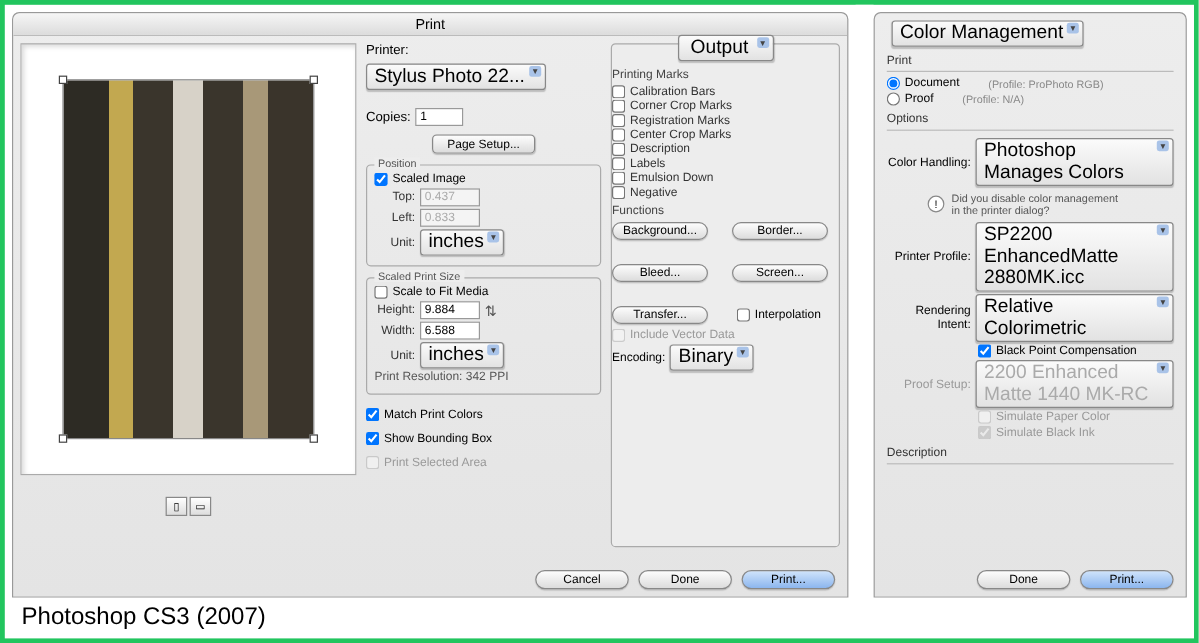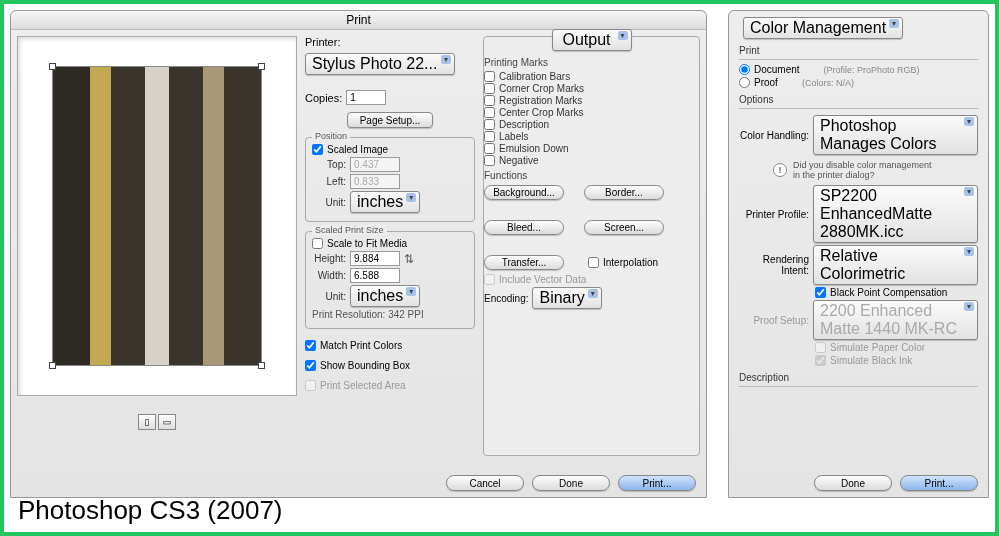--- a/index.html
+++ b/index.html
@@ -11,21 +11,21 @@
   .dialog { position: relative; background: linear-gradient(#ededed,#e4e4e4); border: 1px solid #999; border-radius: 6px 6px 0 0; margin: 6px 6px 0 6px; height: 488px; overflow: hidden; }
   .titlebar { text-align: center; font-size: 12px; padding: 2px 0; background: linear-gradient(#f6f6f6,#dcdcdc); border-bottom: 1px solid #bbb; border-radius: 6px 6px 0 0; }
   .content { display: flex; padding: 6px; gap: 8px; height: calc(100% - 54px); }
   .preview-col { width: 280px; }
   .preview-box { background: #fff; border: 1px solid #aaa; box-shadow: 2px 2px 4px rgba(0,0,0,.15) inset; height: 360px; padding: 16px; display:flex; align-items:center; justify-content:center; }
   .preview-img { width: 210px; height: 300px; position: relative; background: linear-gradient(90deg,#2d2b24 0 18%,#c2a850 18% 28%,#3a352c 28% 44%,#d7d2c8 44% 56%,#3a352c 56% 72%,#a89878 72% 82%,#3a342b 82% 100%); border: 1px solid #888; }
   .handle { position:absolute; width:7px; height:7px; background:#fff; border:1px solid #444; }
   .h-tl{top:-4px;left:-4px}.h-tr{top:-4px;right:-4px}.h-bl{bottom:-4px;left:-4px}.h-br{bottom:-4px;right:-4px}
   .preview-icons { text-align:center; margin-top:18px; }
   .mini-btn { display:inline-block; width:18px; height:16px; border:1px solid #888; background:linear-gradient(#fff,#ddd); margin:0 1px; font-size:9px; line-height:14px; }
-  .mid-col { width: 170px; display:flex; flex-direction:column; gap:5px; }
+  .mid-col { width: 196px; display:flex; flex-direction:column; gap:5px; }
   .right-col { flex:1; border:1px solid #aaa; border-radius:4px; padding:6px 0; background:#ededed; position:relative; }
   .label { font-size: 11px; }
   .select { background: linear-gradient(#fbfbfb,#e2e2e2); border:1px solid #888; border-radius:3px; padding:1px 16px 1px 6px; font-size:16px; position:relative; display:inline-block; min-width:100px; box-shadow:0 1px 1px rgba(0,0,0,.2); }
   .select::after { content:"▾"; position:absolute; right:3px; top:1px; font-size:8px; color:#444; background:#a9c3e8; border-radius:2px; width:10px; text-align:center; }
   .btn { background:linear-gradient(#fdfdfd,#dcdcdc); border:1px solid #888; border-radius:10px; padding:1.5px 12px; font-size:10px; box-shadow:0 1px 1px rgba(0,0,0,.2); display:inline-block; text-align:center; }
   .btn-primary { background:linear-gradient(#cfe3fb,#8cb6ee); }
   .input { background:#fff; border:1px solid #999; padding:1px 3px; font-size:10px; width:50px; }
   .input.dis { color:#aaa; background:#f4f4f4; }
   .fieldset { border:1px solid #aaa; border-radius:4px; padding:4px 6px 6px; margin-top:4px; position:relative; }
   .fieldset .legend { position:absolute; top:-7px; left:6px; background:#ededed; padding:0 3px; font-size:9px; color:#555; }
@@ -41,21 +41,21 @@
   .footer { position:absolute; bottom:6px; right:10px; display:flex; gap:8px; }
   .footer .btn { width:78px; }
   .right-dialog { margin:6px 6px 0 0; height:488px; }
   .r-content { padding:8px 10px; font-size:10px; height:calc(100% - 36px); position:relative; }
   .sect-label { color:#333; margin:6px 0 3px; }
   .radio { width:11px; height:11px; vertical-align:middle; }
   .profile-note { color:#888; font-size:9px; margin-left:20px; }
   .wide-select { width:165px; }
   .warn-row { display:flex; align-items:center; gap:6px; margin:5px 0 5px 34px; }
   .warn-icon { width:14px; height:14px; border:1px solid #888; border-radius:50%; text-align:center; font-size:9px; line-height:12px; background:#fff; }
-  .caption { position:absolute; left:14px; bottom:6px; font-size:26px; font-weight:300; font-family: Helvetica, Arial, sans-serif; }
+  .caption { position:absolute; left:14px; bottom:6px; font-size:20px; font-weight:300; font-family: Helvetica, Arial, sans-serif; }
   .link-icon { font-size:12px; color:#555; }
   .r-footer { position:absolute; bottom:6px; right:10px; display:flex; gap:8px; }
   .r-footer .btn { width:78px; }
 </style>
 </head>
 <body>
 
 <div class="outer">
 <div class="panels">
 
@@ -218,21 +218,21 @@
     <div class="sect-label">Print</div>
     <hr style="border:none;border-top:1px solid #bbb;margin:2px 0 4px;">
     <div class="row">
               <input type="radio" class="radio" checked="" style="">
               <span>Document</span>
               <span class="profile-note">(Profile: ProPhoto RGB)</span>
             </div>
     <div class="row">
               <input type="radio" class="radio" style="">
               <span>Proof</span>
-              <span class="profile-note">(Colors: N/A)</span>
+              <span class="profile-note">(Profile: N/A)</span>
             </div>
     <div class="sect-label">Options</div>
     <hr style="border:none;border-top:1px solid #bbb;margin:2px 0 6px;">
     <div class="row">
               <span style="width:70px;text-align:right">Color Handling:</span>
               <div class="select wide-select">Photoshop Manages Colors</div>
             </div>
     <div class="warn-row">
               <div class="warn-icon">!</div>
               <div style="white-space:pre-line;font-size:9px;color:#555">Did you disable color management

